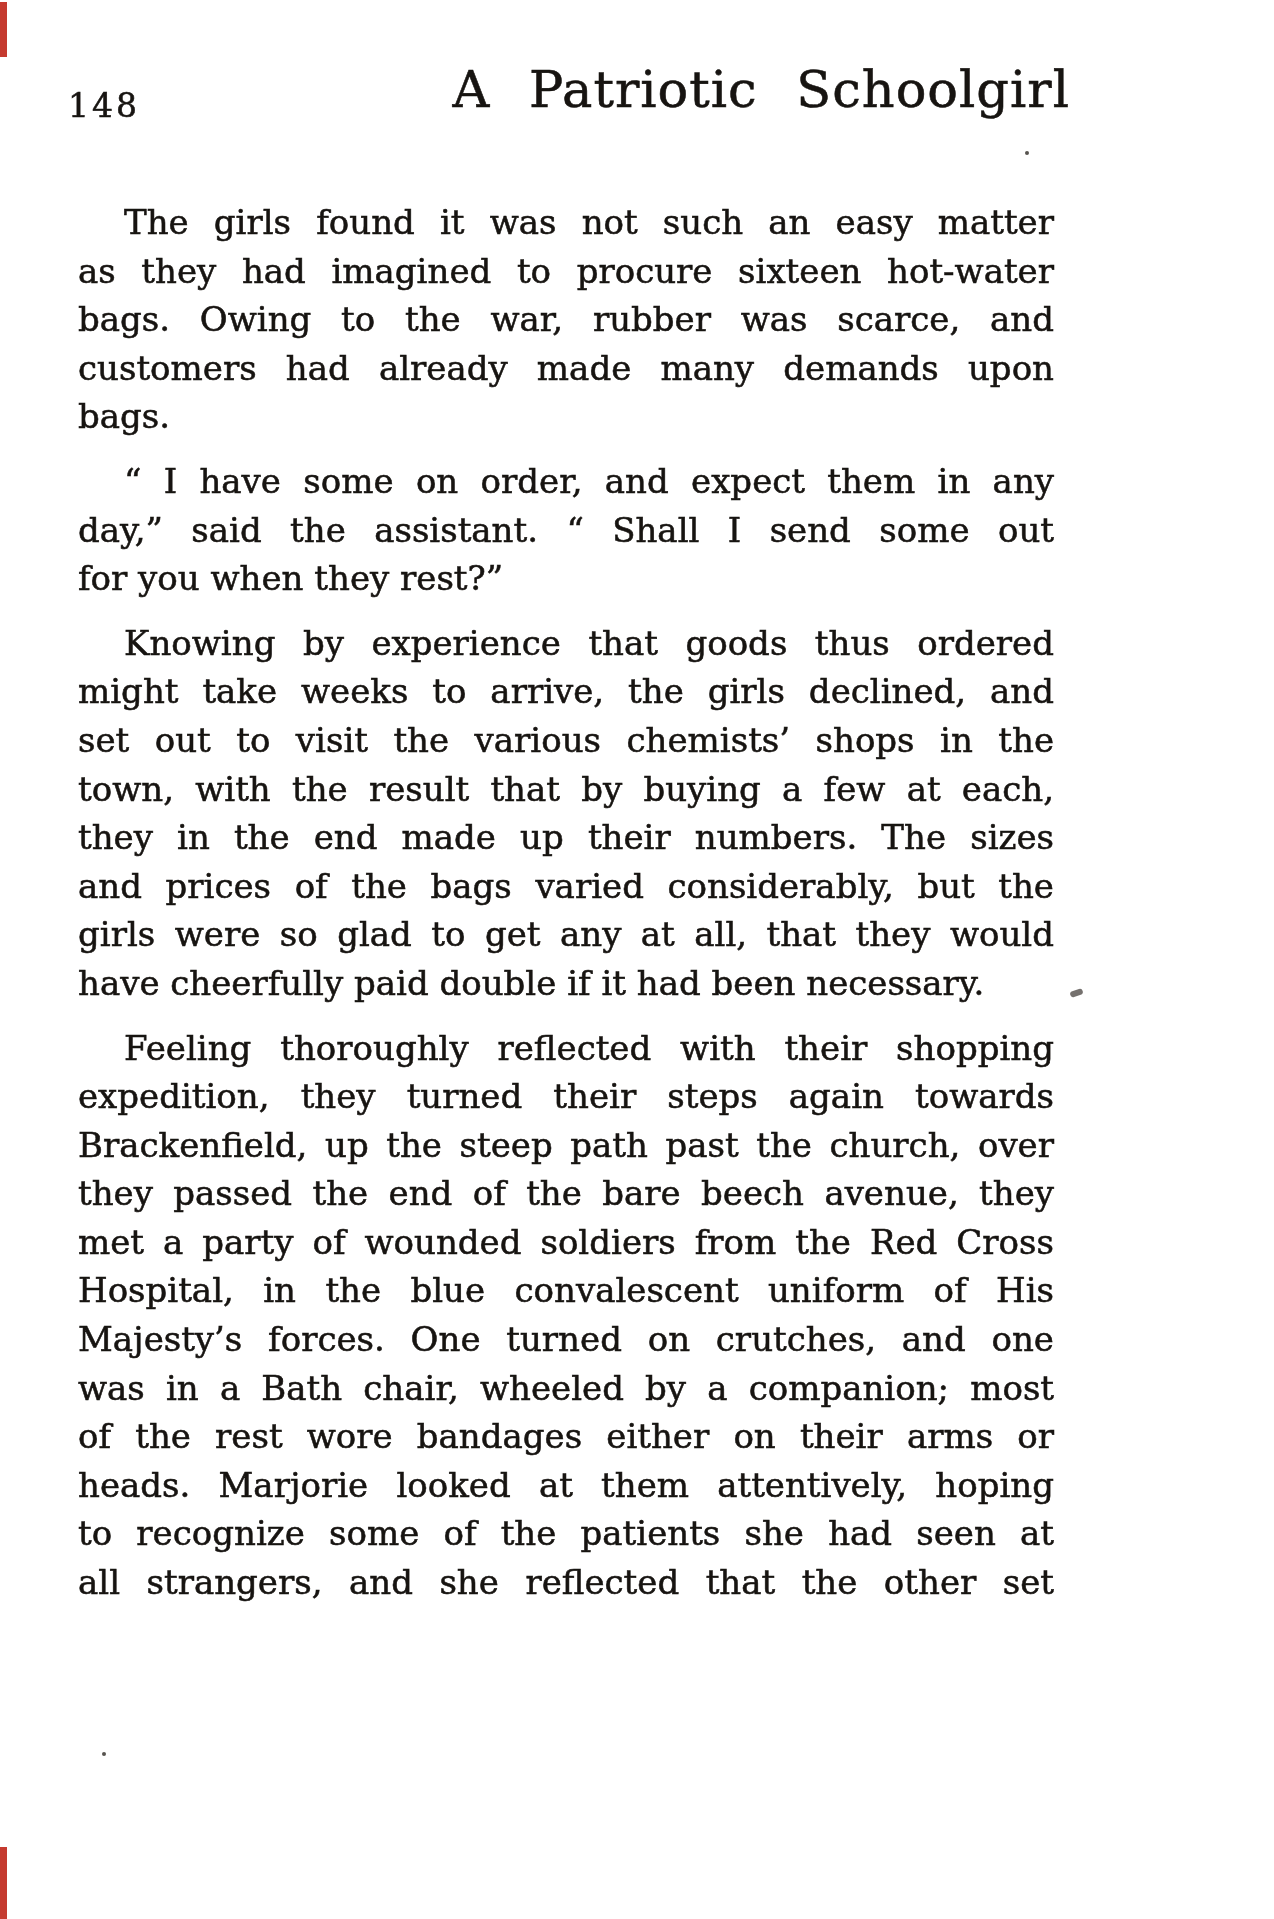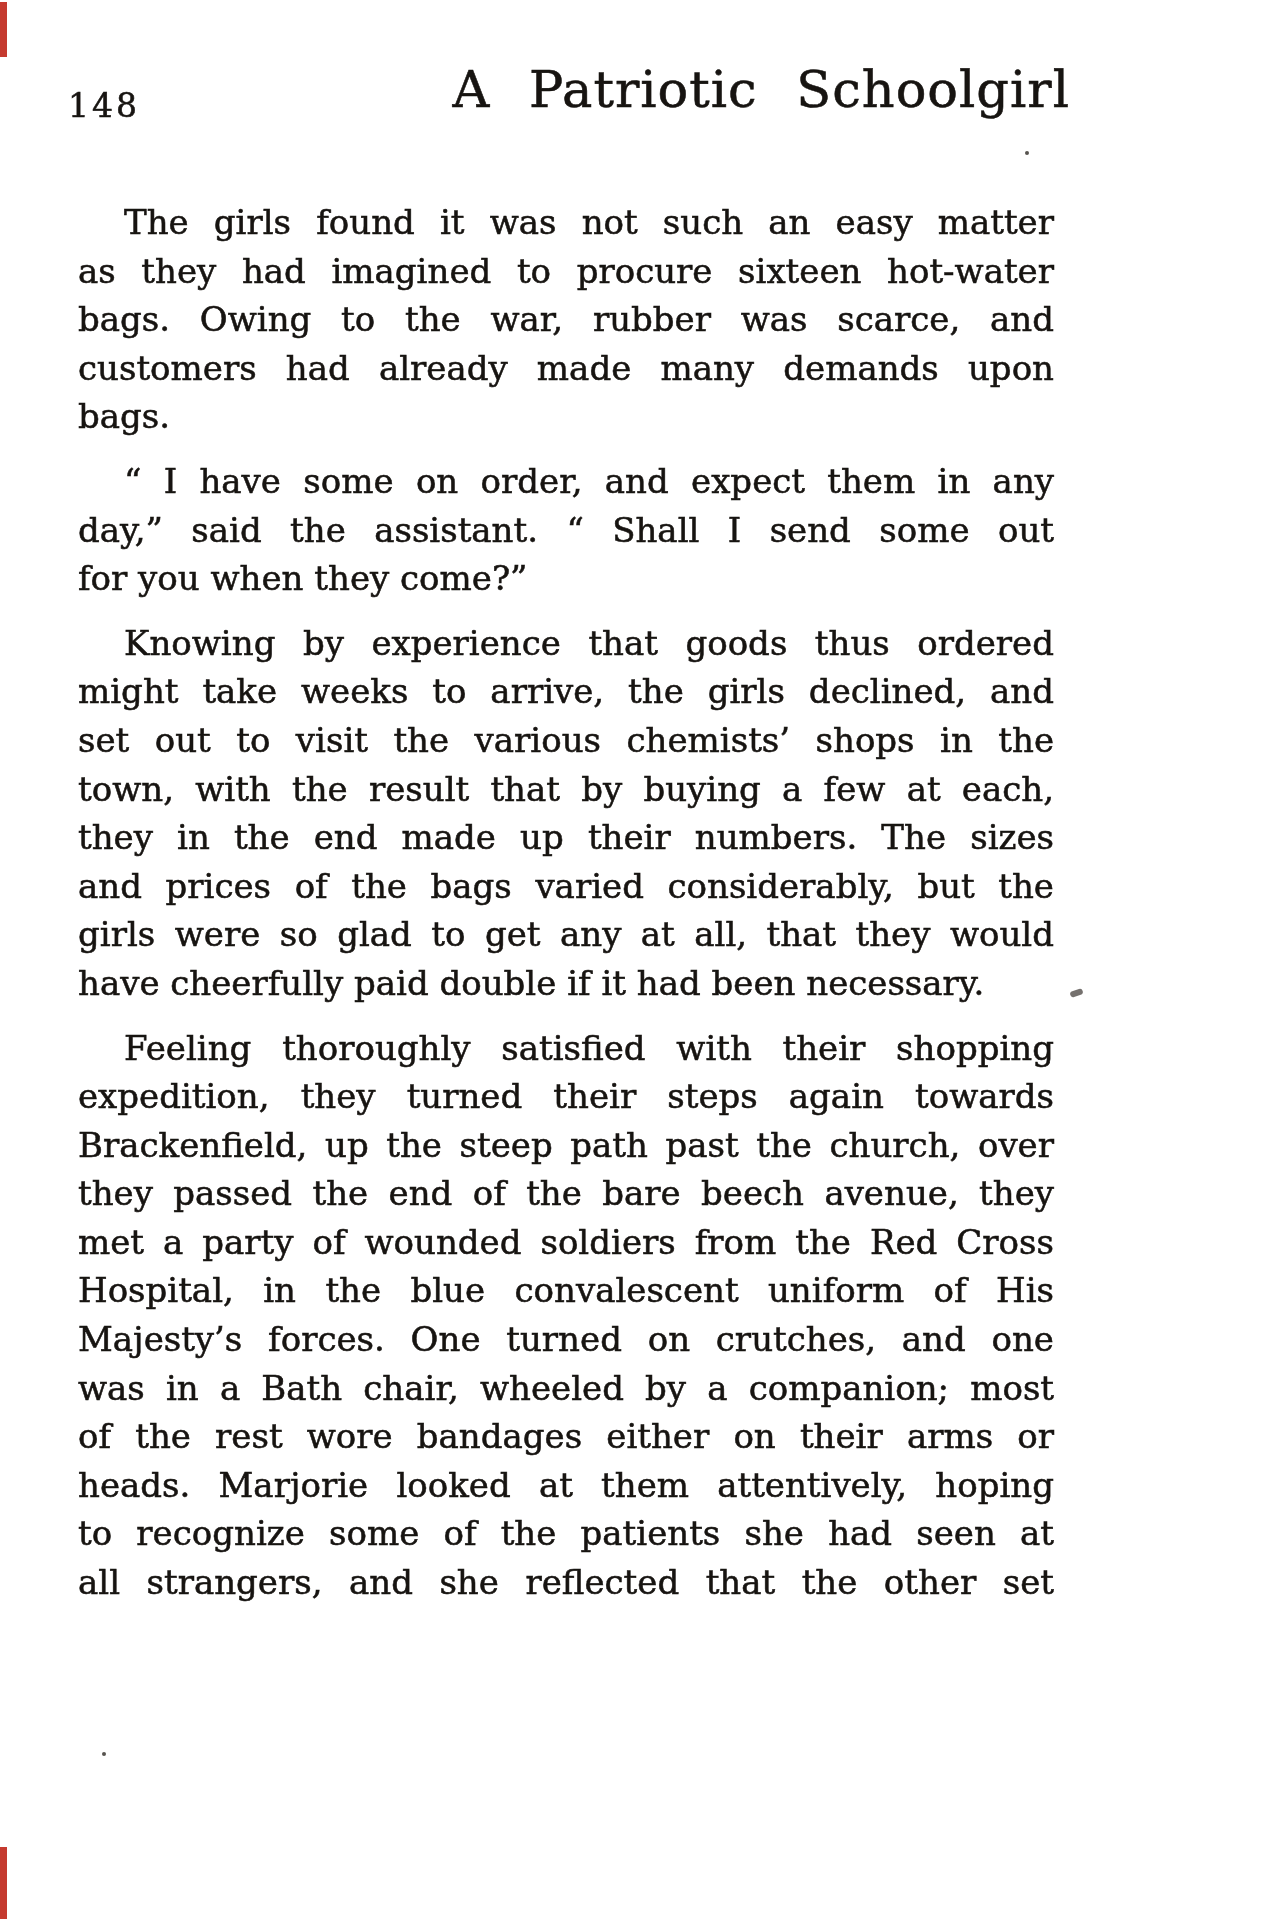--- a/index.html
+++ b/index.html
@@ -86,34 +86,34 @@
       <div class="paragraph">
         <div class="line first">The girls found it was not such an easy matter</div>
         <div class="line">as they had imagined to procure sixteen hot-water</div>
         <div class="line">bags. Owing to the war, rubber was scarce, and</div>
         <div class="line">customers had already made many demands upon</div>
         <div class="line ragged">bags.</div>
       </div>
       <div class="paragraph">
         <div class="line first">“ I have some on order, and expect them in any</div>
         <div class="line">day,” said the assistant. “ Shall I send some out</div>
-        <div class="line ragged">for you when they come?”</div>
+        <div class="line ragged">for you when they rest?”</div>
       </div>
       <div class="paragraph">
         <div class="line first">Knowing by experience that goods thus ordered</div>
         <div class="line">might take weeks to arrive, the girls declined, and</div>
         <div class="line">set out to visit the various chemists’ shops in the</div>
         <div class="line">town, with the result that by buying a few at each,</div>
         <div class="line">they in the end made up their numbers. The sizes</div>
         <div class="line">and prices of the bags varied considerably, but the</div>
         <div class="line">girls were so glad to get any at all, that they would</div>
         <div class="line ragged">have cheerfully paid double if it had been necessary.</div>
       </div>
       <div class="paragraph">
-        <div class="line first">Feeling thoroughly satisfied with their shopping</div>
+        <div class="line first">Feeling thoroughly reflected with their shopping</div>
         <div class="line">expedition, they turned their steps again towards</div>
         <div class="line">Brackenfield, up the steep path past the church, over</div>
         <div class="line">they passed the end of the bare beech avenue, they</div>
         <div class="line">met a party of wounded soldiers from the Red Cross</div>
         <div class="line">Hospital, in the blue convalescent uniform of His</div>
         <div class="line">Majesty’s forces. One turned on crutches, and one</div>
         <div class="line">was in a Bath chair, wheeled by a companion; most</div>
         <div class="line">of the rest wore bandages either on their arms or</div>
         <div class="line">heads. Marjorie looked at them attentively, hoping</div>
         <div class="line">to recognize some of the patients she had seen at</div>

